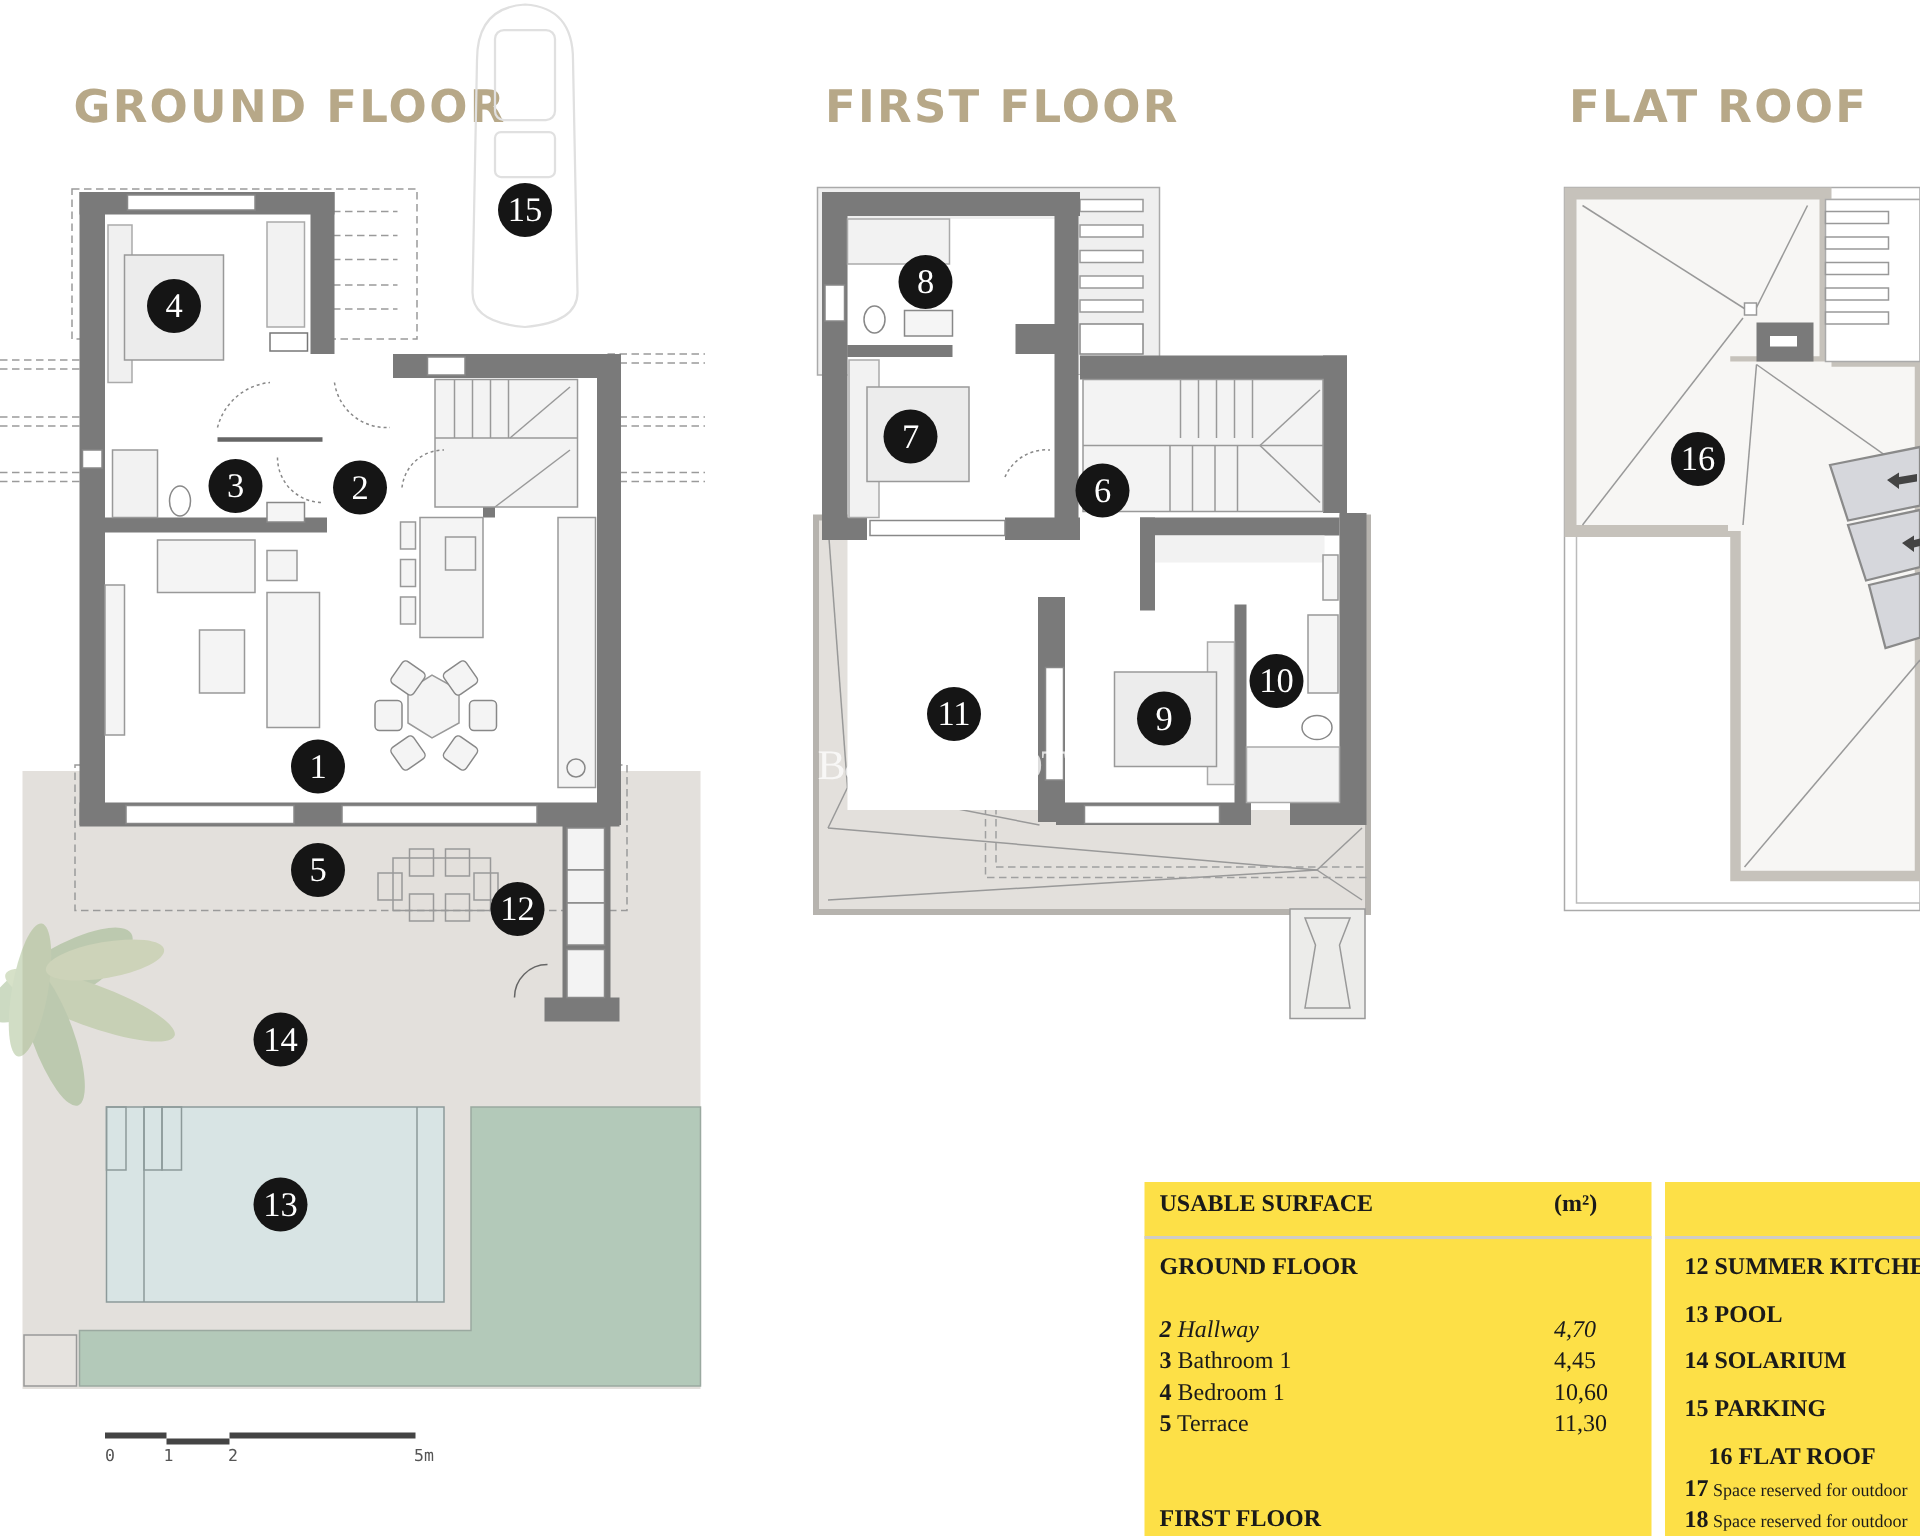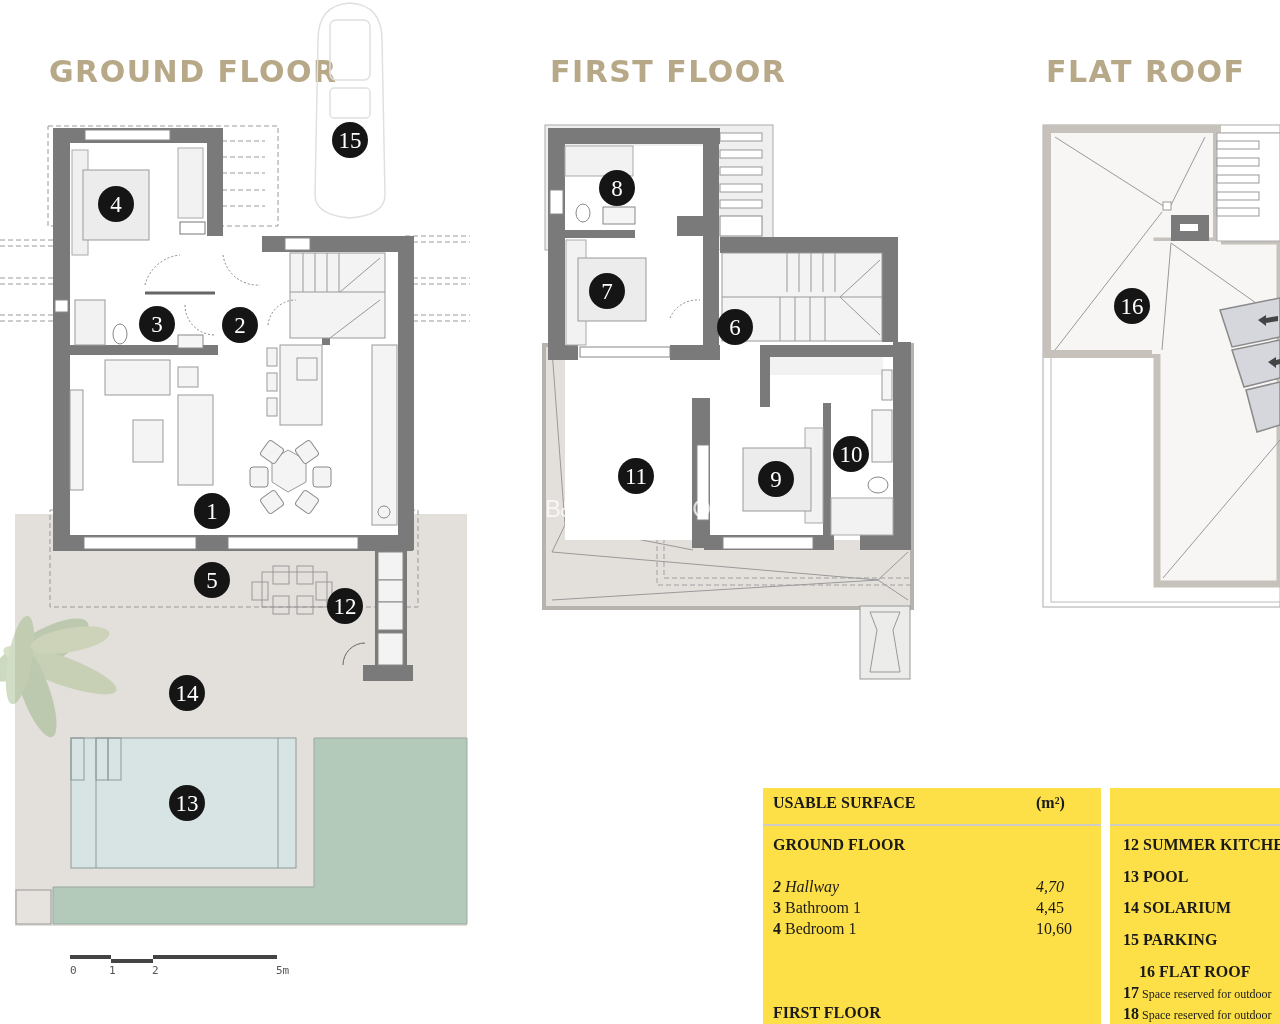--- a/index.html
+++ b/index.html
@@ -19,21 +19,21 @@
   .panel-head { height:36px; border-bottom:2px solid #cfccc6; position:relative; }
   .panel-head .h1 { position:absolute; left:10px; top:6px; font-weight:bold; font-size:16px; }
   .panel-head .h2 { position:absolute; left:273px; top:6px; font-weight:bold; font-size:16px; }
   .section-title { position:absolute; left:10px; font-weight:bold; font-size:16px; }
   .row { position:absolute; left:10px; width:320px; font-size:16px; height:21px; }
   .row .num { font-weight:bold; }
   .row .val { position:absolute; left:263px; top:0; }
   .rrow { position:absolute; left:13px; white-space:nowrap; font-weight:bold; font-size:16px; }
   .rrow.small { font-weight:normal; font-size:12px; }
   .rrow.small .num { font-weight:bold; font-size:16px; }
-  .watermark { position:absolute; left:545px; top:495px; font-family:Liberation Sans, sans-serif; font-size:24px; color:rgba(255,255,255,0.75); letter-spacing:-1px; }
+  .watermark { position:absolute; left:545px; top:495px; font-family:Liberation Serif, serif; font-size:28px; color:rgba(255,255,255,0.75); letter-spacing:-1px; }
 </style>
 </head>
 <body>
 
 <h2 id="t-ground" class="title">GROUND FLOOR</h2>
 <h2 id="t-first" class="title">FIRST FLOOR</h2>
 <h2 id="t-roof" class="title">FLAT ROOF</h2>
 
 <svg class="plan" width="1280" height="1024" viewBox="0 0 1280 1024">
 
@@ -413,20 +413,25 @@
   <div class="row" style="top:111px;">
     <span class="num">3</span>
     <span>Bathroom 1</span>
     <span class="val">4,45</span>
   </div>
   <div class="row" style="top:132px;">
     <span class="num">4</span>
     <span>Bedroom 1</span>
     <span class="val">10,60</span>
   </div>
+  <div class="row" style="top:153px;">
+    <span class="num">5</span>
+    <span>Terrace</span>
+    <span class="val">11,30</span>
+  </div>
   <div class="section-title" style="top:216px;">FIRST FLOOR</div>
 </div>
 
 <div id="panel-right" class="table-panel">
   <div class="panel-head"></div>
   <div class="rrow" style="top:48px;">
     <span>12</span> <span>SUMMER KITCHEN</span>
   </div>
   <div class="rrow" style="top:80px;">
     <span>13</span> <span>POOL</span>

